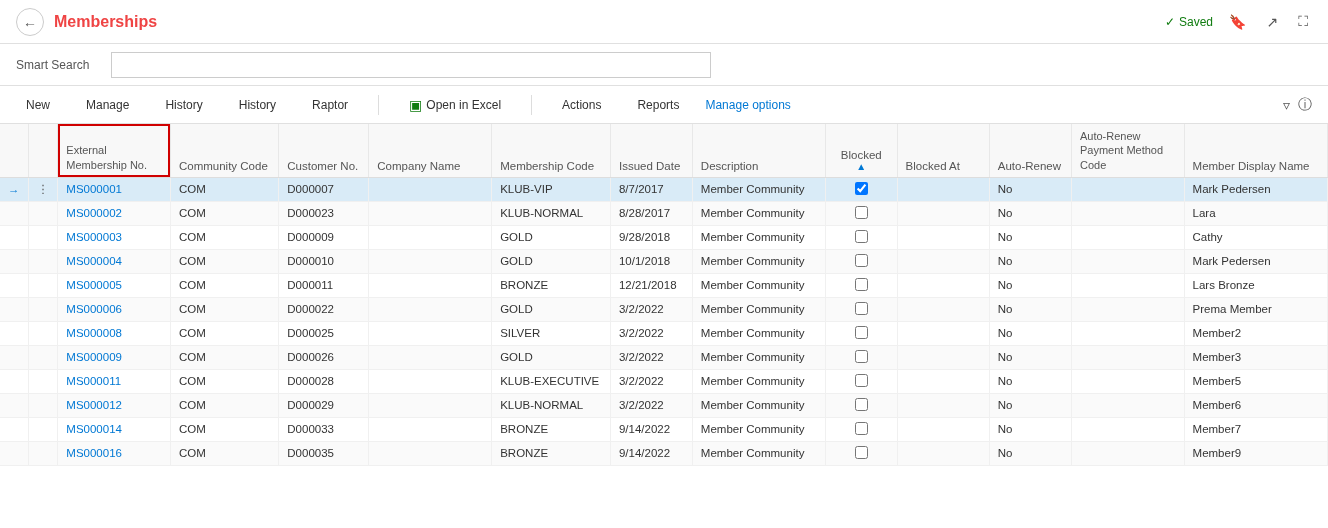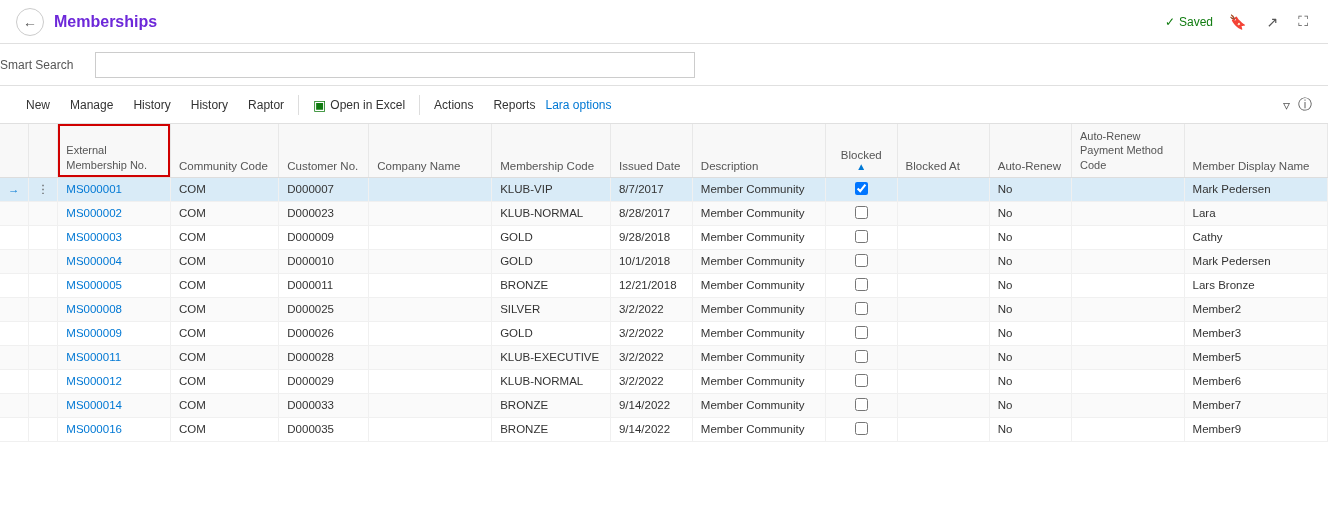--- a/index.html
+++ b/index.html
@@ -8,37 +8,37 @@
     .top-bar {
       display: flex; align-items: center; justify-content: space-between;
       padding: 8px 16px; border-bottom: 1px solid #e0e0e0; height: 44px;
     }
     .top-bar-left { display: flex; align-items: center; gap: 10px; }
     .back-btn {
       width: 28px; height: 28px; border-radius: 50%; border: 1px solid #ccc;
       display: flex; align-items: center; justify-content: center; cursor: pointer;
       color: #555; font-size: 14px; background: #fff;
     }
-    .page-title { font-size: 16px; font-weight: 600; color: #6d28d9; }
+    .page-title { font-size: 16px; font-weight: 600; color: #ef4444; }
     .top-bar-right { display: flex; align-items: center; gap: 12px; }
     .saved-label { color: #107c10; font-size: 12px; display: flex; align-items: center; gap: 4px; }
     .icon-btn { background: none; border: none; cursor: pointer; color: #555; font-size: 14px; padding: 2px 4px; }
 
     .smart-search-bar {
-      display: flex; align-items: center; padding: 8px 0; border-bottom: 1px solid #e0e0e0; gap: 22px; height: 42px;
+      display: flex; align-items: center; padding: 8px 16px; border-bottom: 1px solid #e0e0e0; gap: 22px; height: 42px;
     }
     .smart-search-label { font-size: 12px; color: #555; white-space: nowrap; }
     .smart-search-input {
       flex: 1; border: 1px solid #ccc; height: 26px; padding: 0 6px; font-size: 12px; outline: none;
       max-width: 600px;
     }
 
     .toolbar {
       display: flex; align-items: center; padding: 6px 16px; border-bottom: 1px solid #e0e0e0;
-      gap: 0; height: 38px;
+      gap: 16px; height: 38px;
     }
     .toolbar-btn {
       background: none; border: none; cursor: pointer; color: #333; font-size: 12px;
       padding: 4px 10px; white-space: nowrap; display: flex; align-items: center; gap: 4px;
     }
     .toolbar-separator { width: 1px; height: 20px; background: #ddd; margin: 0 4px; }
     .toolbar-right { margin-left: auto; display: flex; align-items: center; gap: 8px; }
     .excel-icon { color: #107c10; font-size: 14px; }
     .filter-icon { color: #555; font-size: 14px; }
     .fewer-options { color: #0078d4; font-size: 12px; cursor: pointer; }
@@ -106,21 +106,21 @@
   <button class="toolbar-btn">History</button>
   <button class="toolbar-btn">Raptor</button>
   <div class="toolbar-separator"></div>
   <button class="toolbar-btn">
     <span class="excel-icon">▣</span>
     <span>Open in Excel</span>
   </button>
   <div class="toolbar-separator"></div>
   <button class="toolbar-btn">Actions</button>
   <button class="toolbar-btn">Reports</button>
-  <span class="fewer-options">Lara options</span>
+  <span class="fewer-options">Manage options</span>
   <div class="toolbar-right">
     <span class="filter-icon">▿</span>
     <span class="filter-icon">ⓘ</span>
   </div>
 </div>
 
 <div class="table-container">
   <table>
     <thead>
       <tr>
@@ -226,20 +226,36 @@
           <td>Member Community</td>
           <td style="text-align: center;"><input type="checkbox" style=""></td>
           <td></td>
           <td>No</td>
           <td></td>
           <td>Lars Bronze</td>
         </tr>
         <tr>
           <td style="width: 20px;"></td>
           <td style="width: 20px;"></td>
+          <td class="link-cell"><span>MS000006</span></td>
+          <td>COM</td>
+          <td>D000022</td>
+          <td></td>
+          <td>GOLD</td>
+          <td>3/2/2022</td>
+          <td>Member Community</td>
+          <td style="text-align: center;"><input type="checkbox" style=""></td>
+          <td></td>
+          <td>No</td>
+          <td></td>
+          <td>Prema Member</td>
+        </tr>
+        <tr>
+          <td style="width: 20px;"></td>
+          <td style="width: 20px;"></td>
           <td class="link-cell"><span>MS000008</span></td>
           <td>COM</td>
           <td>D000025</td>
           <td></td>
           <td>SILVER</td>
           <td>3/2/2022</td>
           <td>Member Community</td>
           <td style="text-align: center;"><input type="checkbox" style=""></td>
           <td></td>
           <td>No</td>

